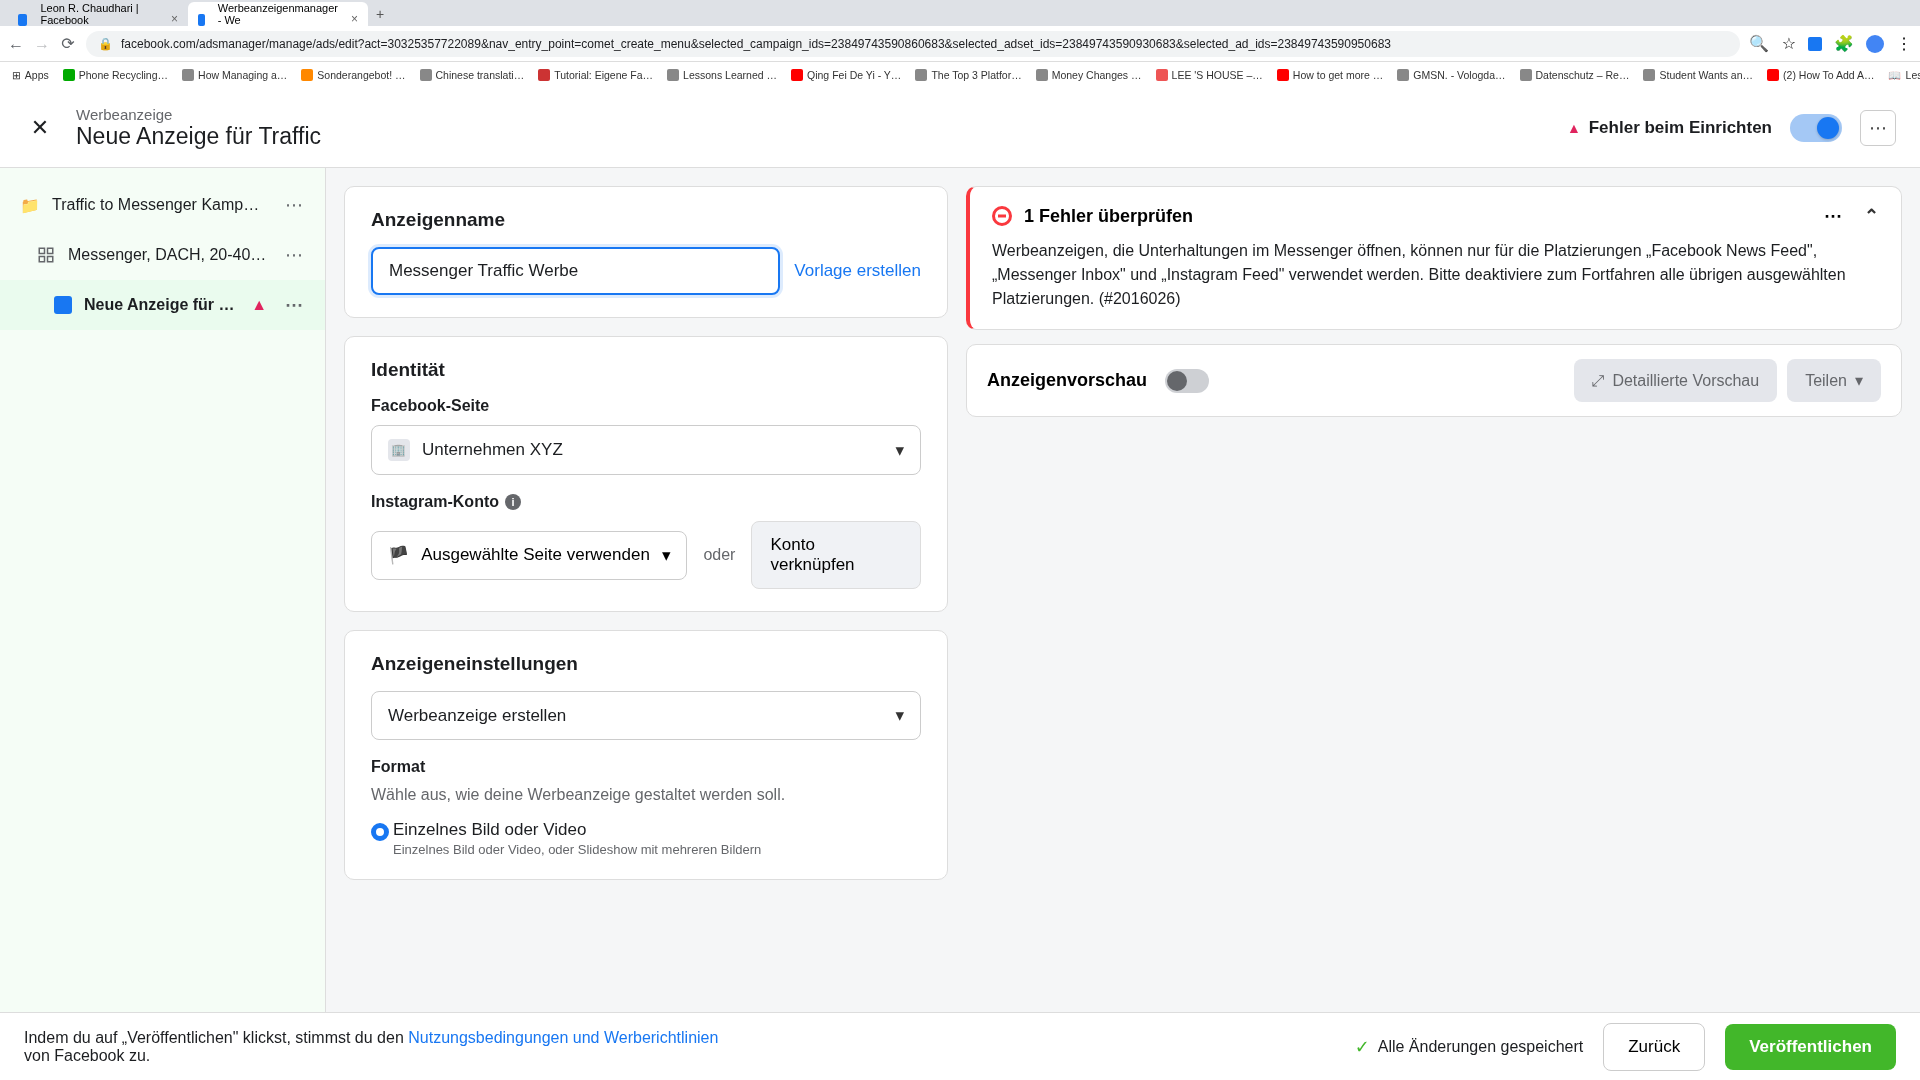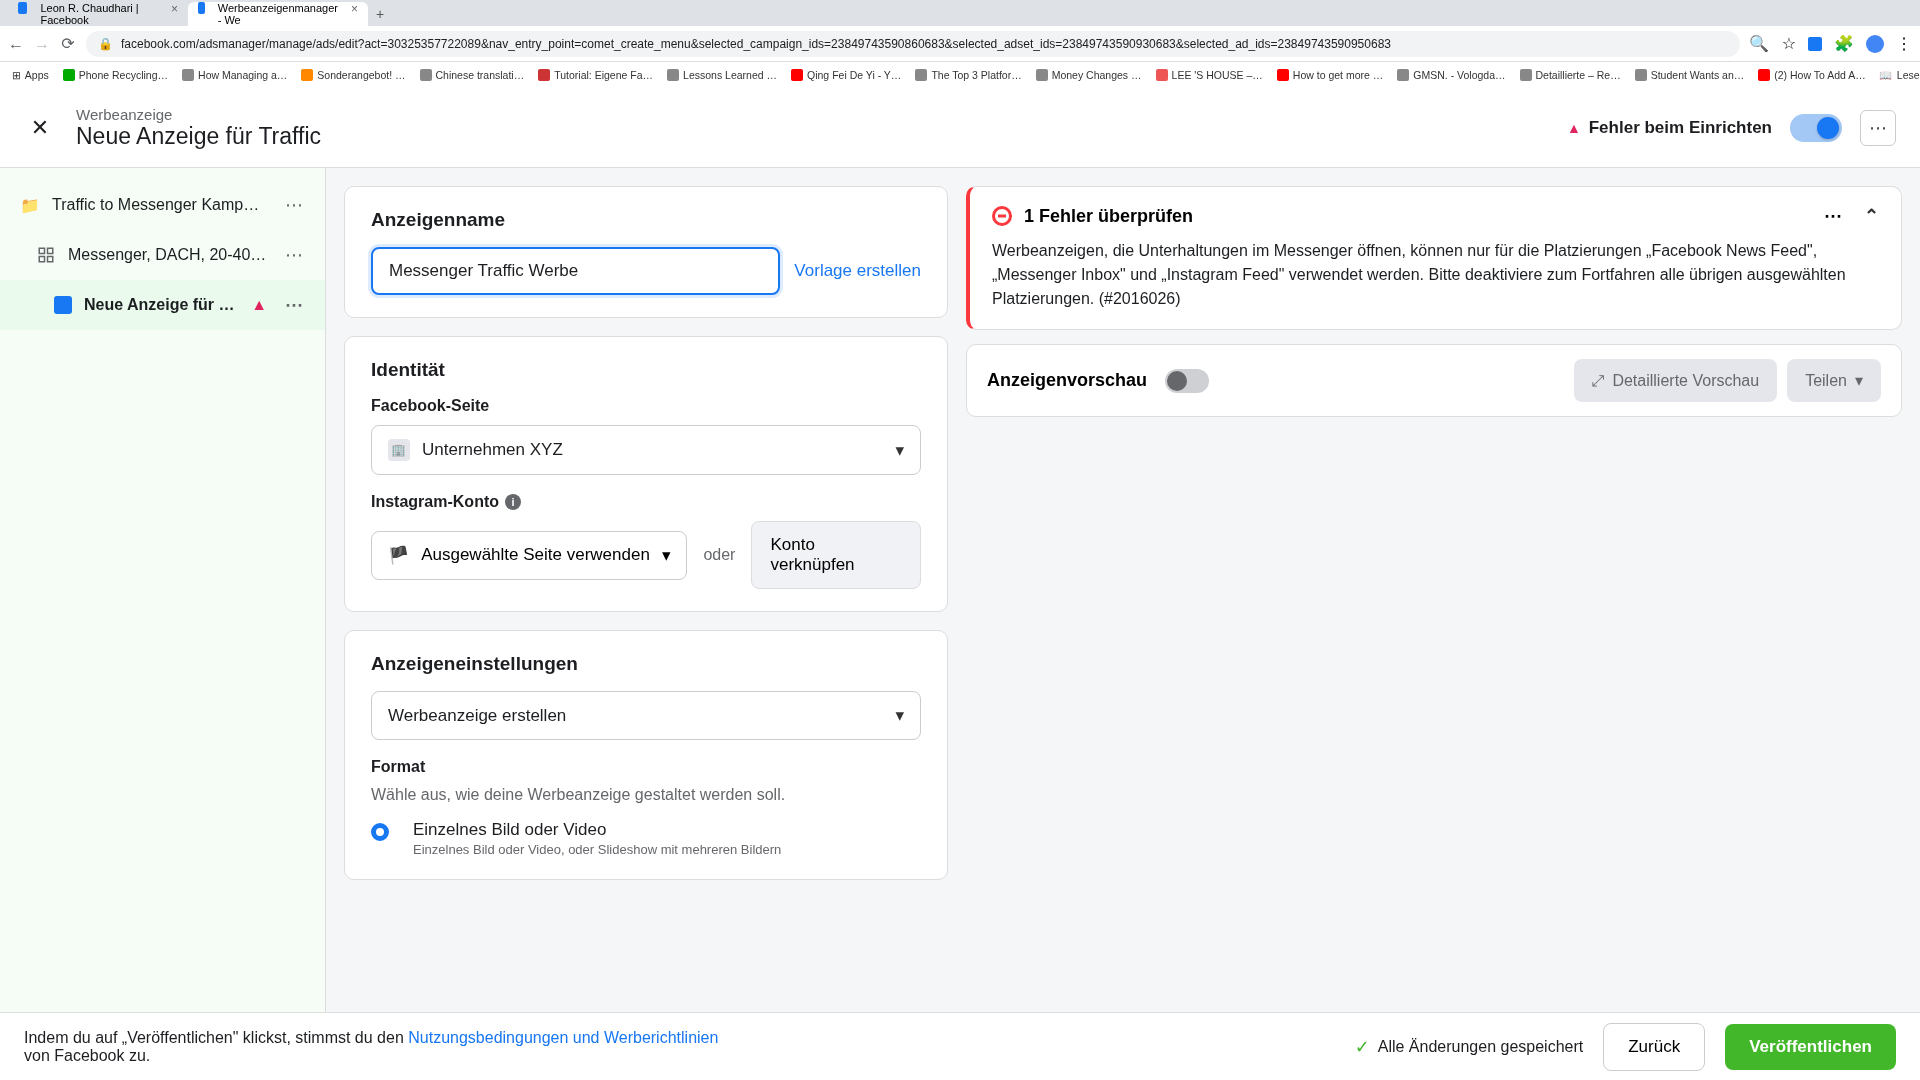--- a/index.html
+++ b/index.html
@@ -1,21 +1,21 @@
 <!DOCTYPE html>
 <html><head>
 <meta charset="utf-8">
 <style>
 * { margin: 0; padding: 0; box-sizing: border-box; font-family: -apple-system, BlinkMacSystemFont, "Segoe UI", Helvetica, Arial, sans-serif; }
 body { background: #f5f6f7; overflow: hidden; height: 1080px; width: 1920px; }
 
 
 .browser-chrome { background: #dee1e6; height: 88px; }
 .tab-strip { height: 26px; display: flex; align-items: flex-end; padding-left: 8px; gap: 0; }
-.tab { background: #fff; height: 24px; padding: 0 10px; display: flex; align-items: flex-start; gap: 13px; font-size: 11px; border-radius: 6px 6px 0 0; max-width: 180px; }
+.tab { background: #fff; height: 24px; padding: 0 10px; display: flex; align-items: flex-end; gap: 13px; font-size: 11px; border-radius: 6px 6px 0 0; max-width: 180px; }
 .tab.inactive { background: #dee1e6; }
 .tab-close { font-size: 12px; color: #666; }
 .tab-add { width: 24px; height: 24px; display: flex; align-items: center; justify-content: center; font-size: 14px; color: #555; }
 .nav-bar { background: #fff; height: 36px; display: flex; align-items: center; padding: 0 8px; gap: 10px; border-bottom: 1px solid #ddd; }
 .nav-icon { width: 16px; height: 16px; color: #5f6368; display: flex; align-items: center; justify-content: center; }
 .url-bar { flex: 1; background: #f1f3f4; border-radius: 14px; height: 26px; display: flex; align-items: center; padding: 0 12px; font-size: 12px; color: #202124; gap: 8px; }
 .url-icons-right { display: flex; gap: 12px; align-items: center; }
 .bookmarks-bar { background: #fff; height: 26px; display: flex; align-items: center; padding: 0 12px; gap: 14px; font-size: 10.5px; color: #333; }
 .bookmark { display: flex; align-items: center; gap: 4px; white-space: nowrap; }
 .bookmark-icon { width: 12px; height: 12px; border-radius: 2px; }
@@ -64,21 +64,21 @@
 .link-btn { color: #1877f2; font-size: 17px; cursor: pointer; }
 .field-label { font-size: 16px; font-weight: 600; color: #1c1e21; margin-bottom: 10px; display: flex; align-items: center; gap: 6px; }
 .info-icon { width: 16px; height: 16px; border-radius: 50%; background: #65676b; color: #fff; font-size: 11px; display: inline-flex; align-items: center; justify-content: center; }
 .select { border: 1px solid #ccc; border-radius: 8px; padding: 13px 16px; display: flex; align-items: center; gap: 12px; font-size: 17px; color: #1c1e21; cursor: pointer; margin-bottom: 18px; }
 .select .chev { margin-left: auto; color: #333; }
 .ig-row { display: flex; align-items: center; gap: 16px; }
 .ig-select { border: 1px solid #ccc; border-radius: 8px; padding: 13px 16px; display: flex; align-items: center; gap: 12px; font-size: 17px; flex: 0 0 auto; }
 .oder { color: #65676b; font-size: 16px; }
 .btn-secondary { background: #f0f2f5; border: 1px solid #ddd; border-radius: 8px; padding: 13px 18px; font-size: 17px; cursor: pointer; }
 .format-desc { color: #65676b; font-size: 16px; margin-bottom: 16px; }
-.radio-row { display: flex; align-items: flex-start; gap: 24px; }
+.radio-row { display: flex; align-items: flex-start; gap: 4px; }
 .radio { width: 18px; height: 18px; border-radius: 50%; border: 5px solid #1877f2; background: #fff; margin-top: 3px; }
 .radio-label { font-size: 17px; color: #1c1e21; }
 .radio-sub { font-size: 13px; color: #65676b; margin-top: 2px; }
 
 
 .right { flex: 1; padding: 18px 18px 18px 0; }
 .error-box { background: #fff; border: 1px solid #ddd; border-left: 4px solid #fa383e; border-radius: 10px; padding: 18px 22px; margin-bottom: 14px; }
 .error-head { display: flex; align-items: center; gap: 12px; font-size: 18px; font-weight: 700; margin-bottom: 12px; }
 .error-circle { width: 20px; height: 20px; border: 3px solid #fa383e; border-radius: 50%; position: relative; }
 .error-circle::after { content:""; position:absolute; left:3px; right:3px; top:50%; height:3px; background:#fa383e; transform:translateY(-50%); }
@@ -181,21 +181,21 @@
     <span class="bookmark">
         <span class="bookmark-icon" style="background:#f00"></span>
         <span>How to get more …</span>
       </span>
     <span class="bookmark">
         <span class="bookmark-icon" style="background:#888"></span>
         <span>GMSN. - Vologda…</span>
       </span>
     <span class="bookmark">
         <span class="bookmark-icon" style="background:#888"></span>
-        <span>Detaillierte – Re…</span>
+        <span>Datenschutz – Re…</span>
       </span>
     <span class="bookmark">
         <span class="bookmark-icon" style="background:#888"></span>
         <span>Student Wants an…</span>
       </span>
     <span class="bookmark">
         <span class="bookmark-icon" style="background:#f00"></span>
         <span>(2) How To Add A…</span>
       </span>
     <span style="margin-left:auto" class="bookmark">📖 <span>Leseliste</span></span>

